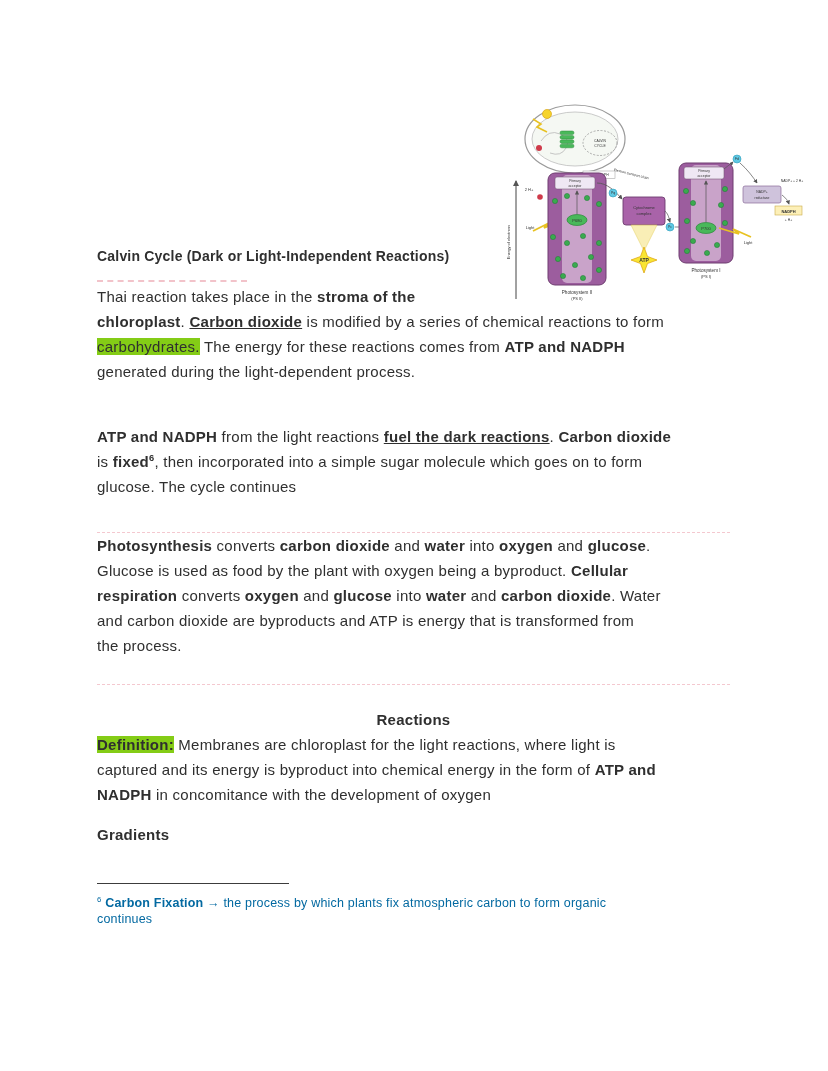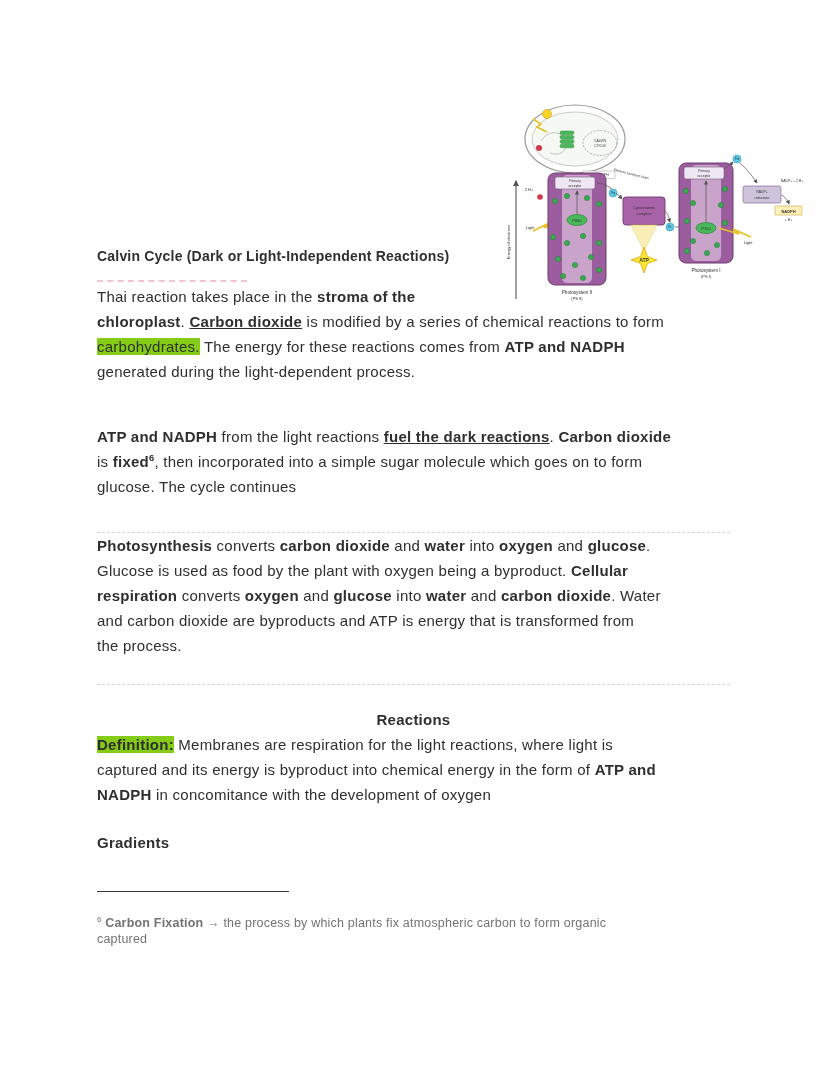--- a/index.html
+++ b/index.html
@@ -10,23 +10,23 @@
   .h1 { font-size:14px; font-weight:bold; line-height:20px; letter-spacing:.2px; }
   .hr-short { margin-top:14px; width:150px; border:0; border-top:2px dashed #f2c3ca; }
   .hr-full { border:0; border-top:1.5px dashed #f4c8cf; width:100%; }
   .hr1 { margin-top:33px; }
   .hr2 { margin-top:26px; }
   p.body { font-size:15px; line-height:25px; letter-spacing:.25px; }
   .p1 { margin-top:2px; }
   .p2 { margin-top:40px; }
   .h2 { margin-top:16px; text-align:center; font-weight:bold; font-size:15px; line-height:25px; letter-spacing:.25px; }
   .h2-mem { margin-top:22px; }
-  .h3 { margin-top:26px; font-weight:bold; font-size:15px; line-height:20px; letter-spacing:.25px; }
+  .h3 { margin-top:18px; font-weight:bold; font-size:15px; line-height:20px; letter-spacing:.25px; }
   .fn-rule { margin-top:38px; border:0; border-top:1.4px solid #3c3c3c; width:192px; }
-  .fn { margin-top:24px; font-size:12.5px; line-height:15.5px; color:#737373; letter-spacing:.2px; }
+  .fn { margin-top:12px; font-size:12.5px; line-height:15.5px; color:#0369a1; letter-spacing:.2px; }
   .b { font-weight:bold; }
   .u { text-decoration:underline; }
   .hl { background:#84cc16; }
   .sup { font-size:.62em; vertical-align:super; line-height:0; }
   .diagram { position:absolute; left:503px; top:97px; }
   .diagram text { font-family:"Liberation Sans",sans-serif; fill:#333; }
   .dg-tiny { font-size:3.4px; }
   .dg-small { font-size:4px; }
   .dg-label { font-size:4.6px; }
 </style>
@@ -180,22 +180,22 @@
 
     <hr class="hr-full hr1">
 
 
     <p class="body"><span class="b">Photosynthesis</span><span> converts </span><span class="b">carbon dioxide</span><span> and </span><span class="b">water</span><span> into </span><span class="b">oxygen</span><span> and </span><span class="b">glucose</span><span>.</span><br><span>Glucose is used as food by the plant with oxygen being a byproduct. </span><span class="b">Cellular</span><br><span class="b">respiration</span><span> converts </span><span class="b">oxygen</span><span> and </span><span class="b">glucose</span><span> into </span><span class="b">water</span><span> and </span><span class="b">carbon dioxide</span><span>. Water</span><br><span>and carbon dioxide are byproducts and ATP is energy that is transformed from</span><br><span>the process.</span></p>
 
     <hr class="hr-full hr2">
 
     <div class="h2 h2-mem">Reactions</div>
 
-    <p class="body"><span class="b hl">Definition:</span><span> Membranes are respiration for the light reactions, where light is</span><br><span>captured and its energy is byproduct into chemical energy in the form of </span><span class="b">ATP and</span><br><span class="b">NADPH</span><span> in concomitance with the development of oxygen</span></p>
+    <p class="body"><span class="b hl">Definition:</span><span> Membranes are chloroplast for the light reactions, where light is</span><br><span>captured and its energy is byproduct into chemical energy in the form of </span><span class="b">ATP and</span><br><span class="b">NADPH</span><span> in concomitance with the development of oxygen</span></p>
 
     <div class="h3">Gradients</div>
 
     <hr class="fn-rule">
 
-    <p class="fn"><span class="sup">6</span><span> </span><span class="b">Carbon Fixation</span><span> → the process by which plants fix atmospheric carbon to form organic</span><br><span>captured</span></p>
+    <p class="fn"><span class="sup">6</span><span> </span><span class="b">Carbon Fixation</span><span> → the process by which plants fix atmospheric carbon to form organic</span><br><span>continues</span></p>
 
   </div>
 </div>
 
 </body></html>

